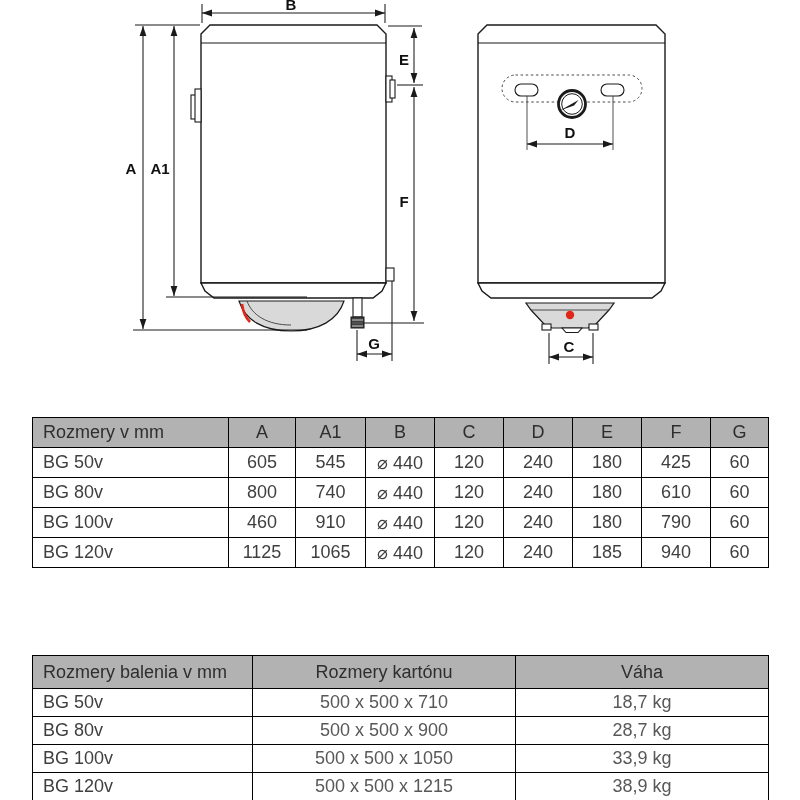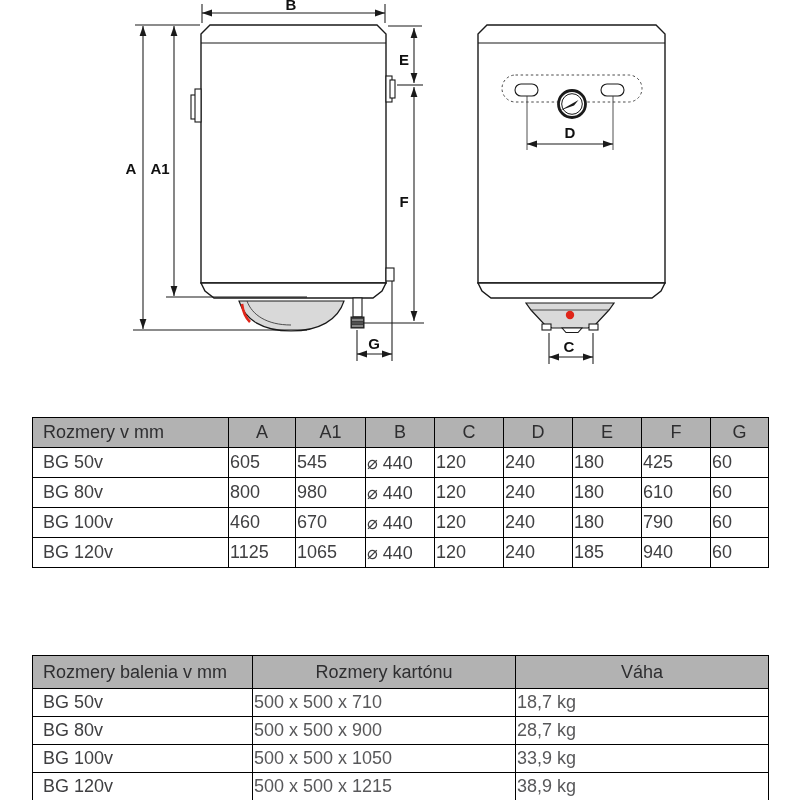--- a/index.html
+++ b/index.html
@@ -19,21 +19,21 @@
 
   
   .tbl{position:absolute;left:32px;}
   .tbl1{top:417px;}
   .tbl2{top:655px;}
   table{border-collapse:collapse;table-layout:fixed;width:736px;
         font-size:18px;color:#3f3f41;}
   th,td{border:1px solid #000;overflow:hidden;white-space:nowrap;}
   th{background:var(--table-header-bg,#b2b2b2);font-weight:normal;color:#2e2e30;
      text-align:center;}
-  td{background:#fff;}
+  td{text-align:center;background:#fff;}
   .l{text-align:left;padding-left:10px;}
   .tbl1 th{height:27px;}
   .tbl1 td{height:27px;}
   .tbl2 th{height:30px;margin-top:23px;}
   .tbl2 td{height:25px;}
   .tbl2 td.v{color:#58585a;}
 </style>
 </head>
 <body>
 
@@ -199,32 +199,32 @@
           <td>⌀ 440</td>
           <td>120</td>
           <td>240</td>
           <td>180</td>
           <td>425</td>
           <td>60</td>
         </tr>
         <tr>
           <td class="l">BG 80v</td>
           <td>800</td>
-          <td>980</td>
+          <td>740</td>
           <td>⌀ 440</td>
           <td>120</td>
           <td>240</td>
           <td>180</td>
           <td>610</td>
           <td>60</td>
         </tr>
         <tr>
           <td class="l">BG 100v</td>
           <td>460</td>
-          <td>670</td>
+          <td>910</td>
           <td>⌀ 440</td>
           <td>120</td>
           <td>240</td>
           <td>180</td>
           <td>790</td>
           <td>60</td>
         </tr>
         <tr>
           <td class="l">BG 120v</td>
           <td>1125</td>

